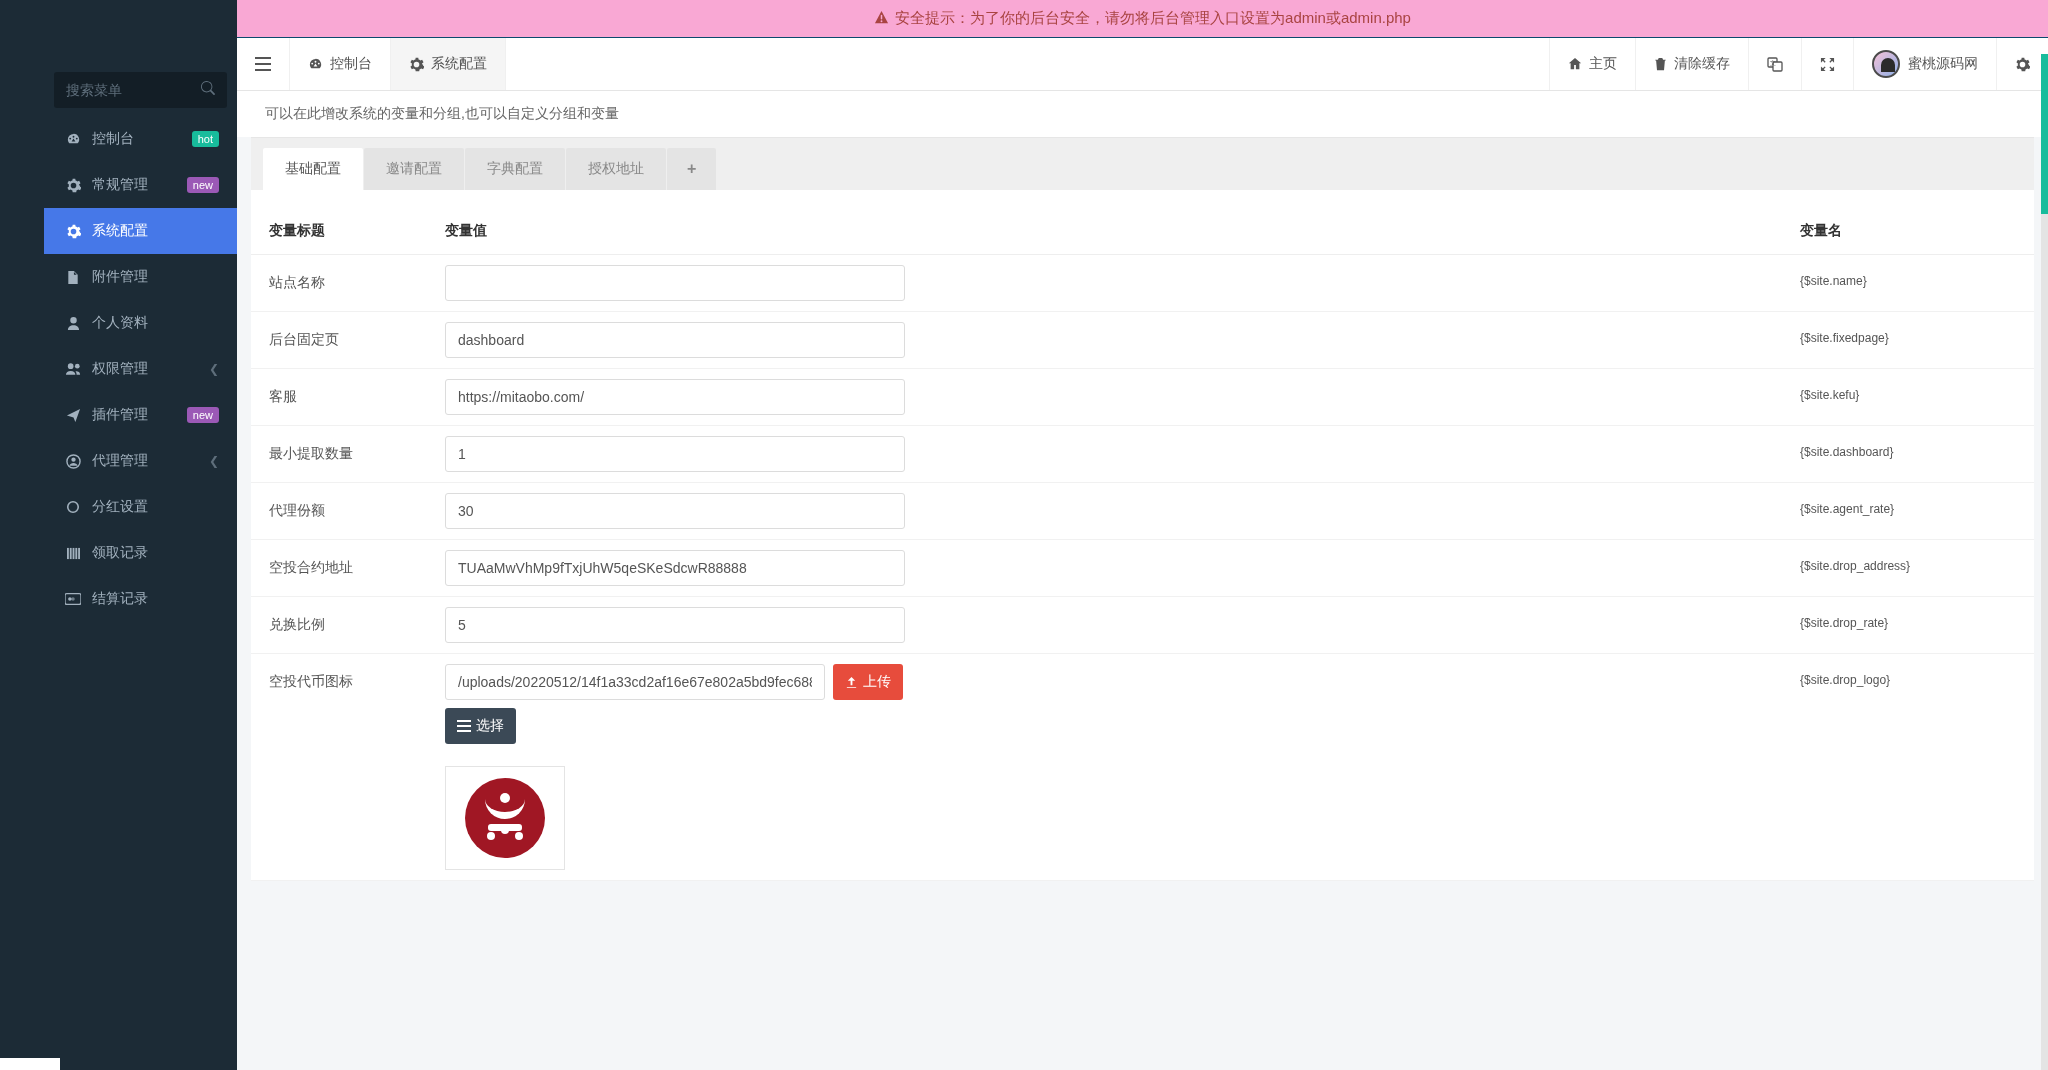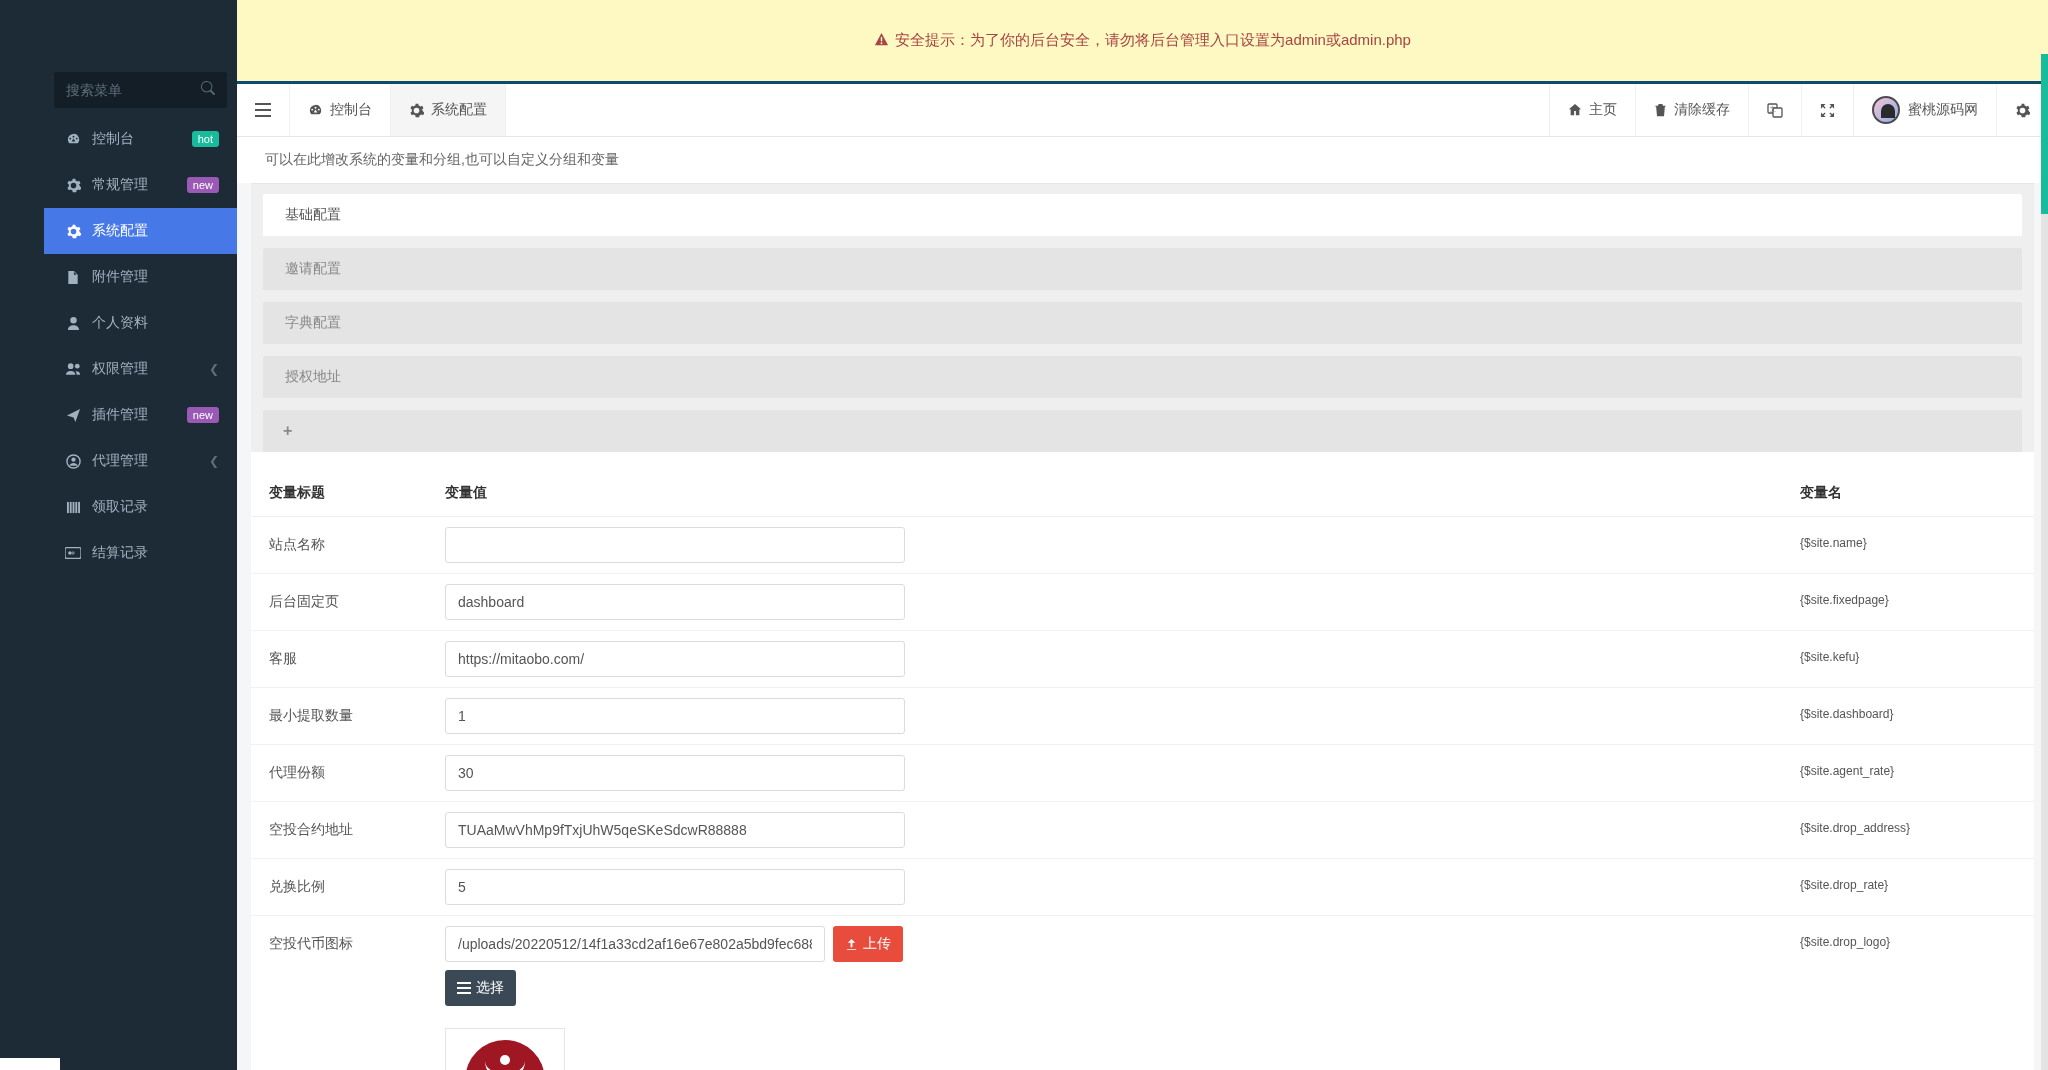--- a/index.html
+++ b/index.html
@@ -1,18 +1,18 @@
 <!DOCTYPE html>
 <html><head>
 <meta charset="utf-8">
 <style>
 * { margin: 0; padding: 0; box-sizing: border-box; }
 body { font-family: -apple-system, "Helvetica Neue", Arial, sans-serif; font-size: 14px; color: #333; background: #f4f6f8; overflow: hidden; }
 
-.alert-banner { background: #fef9c3; color: #a94442; text-align: center; padding: 31px; font-size: 15px; border-bottom: 3px solid #0c4a6e; }
+.alert-banner { background: #f9a8d4; color: #a94442; text-align: center; padding: 9px; font-size: 15px; border-bottom: 1px solid #0c4a6e; }
 .alert-banner svg { vertical-align: -2px; margin-right: 6px; }
 
 .sidebar { position: fixed; top: 0; left: 0; width: 237px; height: 100vh; background: #1c2b36; color: #a2b1be; z-index: 100; padding-left: 44px; }
 .sidebar-logo { height: 54px; line-height: 54px; text-align: center; color: #6a7a86; font-size: 14px; }
 .sidebar-search { margin: 18px 10px 8px; position: relative; }
 .sidebar-search input { width: 100%; background: #131e26; border: none; color: #a2b1be; padding: 10px 36px 10px 12px; font-size: 14px; border-radius: 3px; }
 .sidebar-search input::placeholder { color: #5e6e7b; }
 .sidebar-search .search-ico { position: absolute; right: 12px; top: 9px; color: #5e6e7b; }
 .nav-item { display: flex; align-items: center; padding: 14px 18px; color: #a2b1be; text-decoration: none; cursor: pointer; position: relative; font-size: 14px; }
 .nav-item.active { background: #4678e8; color: #fff; }
@@ -29,21 +29,21 @@
 .topbar-item { display: flex; align-items: center; padding: 0 18px; color: #555; cursor: pointer; border-right: 1px solid #f0f0f0; }
 .topbar-item.active-tab { background: #f5f5f5; }
 .topbar-item .ico { margin-right: 7px; display:inline-flex; }
 .topbar-right { margin-left: auto; display: flex; align-items: stretch; }
 .topbar-right .topbar-item { border-right: none; border-left: 1px solid #f0f0f0; }
 .avatar { width: 28px; height: 28px; border-radius: 50%; background: linear-gradient(135deg,#f6c1d8,#8fb0e6); border: 2px solid #4b4b4b; display:inline-block; margin-right:8px; align-self:center; position:relative; overflow:hidden; }
 .avatar::after{content:"";position:absolute;width:14px;height:14px;background:#2b2b2b;border-radius:50% 50% 0 0;left:7px;top:6px;}
 
 .content { padding: 0 0 20px 0; }
 .desc-row { padding: 14px 28px; color: #666; font-size: 14px; background: #fff; }
-.tabs-row { background: #efefef; padding: 10px 12px 0 12px; display: flex; gap: 12px; border-top: 1px solid #e6e6e6; margin: 0 14px; flex-direction: column; }
+.tabs-row { background: #efefef; padding: 10px 12px 0 12px; display: flex; gap: 1px; border-top: 1px solid #e6e6e6; margin: 0 14px; }
 .tab { padding: 12px 22px; background: #e4e4e4; color: #888; cursor: pointer; font-size: 14px; border-radius: 2px 2px 0 0; }
 .tab.active { background: #fff; color: #555; }
 .tab.add { padding: 12px 20px; font-size: 16px; font-weight:bold; color:#888; }
 
 .table-wrap { background: #fff; margin: 0 14px; padding: 0; }
 .thead { display: flex; padding: 32px 14px 14px; font-weight: bold; color: #333; border-bottom: 1px solid #eee; }
 .col1 { width: 180px; padding-left: 4px; }
 .col2 { flex: 1; }
 .col3 { width: 220px; }
 .trow { display: flex; align-items: flex-start; padding: 10px 14px; border-bottom: 1px solid #f1f1f1; }
@@ -146,20 +146,28 @@
       <a class="nav-item">
         <span class="ico">
           <svg width="15" height="15" viewBox="0 0 16 16" fill="currentColor">
             <circle cx="8" cy="8" r="7" fill="none" stroke="currentColor" stroke-width="1.5"></circle>
             <circle cx="8" cy="6" r="2.3"></circle>
             <path d="M3.5 12.5c.8-2 2.5-3 4.5-3s3.7 1 4.5 3"></path>
           </svg>
         </span>
         <span>代理管理</span>
         <span class="chev">❮</span>
+      </a>
+      <a class="nav-item">
+        <span class="ico">
+          <svg width="14" height="14" viewBox="0 0 16 16" fill="none" stroke="currentColor" stroke-width="1.8">
+            <circle cx="8" cy="8" r="6"></circle>
+          </svg>
+        </span>
+        <span>分红设置</span>
       </a>
       <a class="nav-item">
         <span class="ico">
           <svg width="15" height="13" viewBox="0 0 16 14" fill="currentColor">
             <rect x="1" y="1" width="2" height="12"></rect>
             <rect x="4" y="1" width="2" height="12"></rect>
             <rect x="7" y="1" width="2" height="12"></rect>
             <rect x="10" y="1" width="2" height="12"></rect>
             <rect x="13" y="1" width="2" height="12"></rect>
           </svg>

